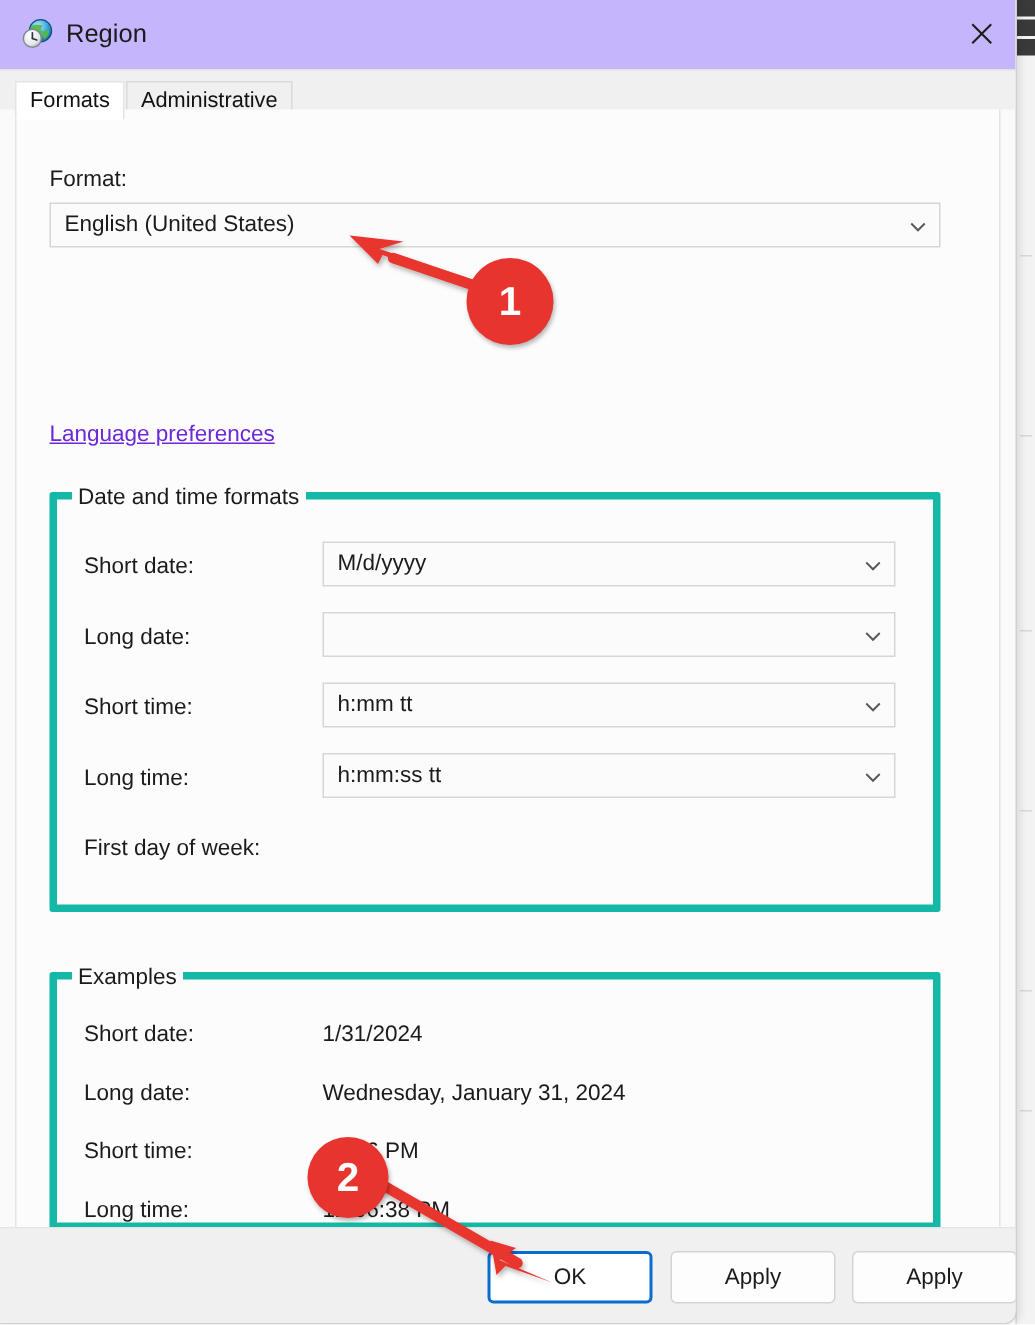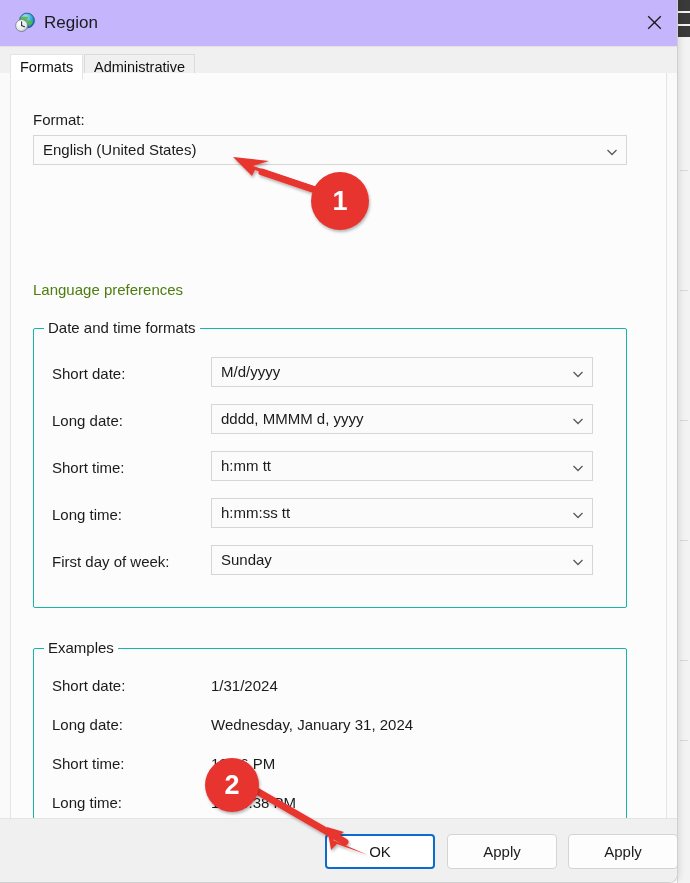--- a/index.html
+++ b/index.html
@@ -159,29 +159,30 @@
     right: 8px; top: 50%;
     transform: translateY(-50%);
     width: 12px; height: 12px;
   }
 
   
   #lang-link {
     position: absolute;
     left: 22px; top: 208px;
     font-size: 15px;
-    color: #4d7c0f;
+    color: #6d28d9;
+    text-decoration: underline;
     cursor: pointer;
     white-space: nowrap;
   }
 
   
   .group {
     position: absolute;
-    border: 1px solid #14b8a6;
+    border: 5px solid #14b8a6;
     border-radius: 2px;
     box-sizing: border-box;
     background: transparent;
   }
   .group > .grp-title {
     position: absolute;
     top: -10px; left: 10px;
     background: #fcfcfc;
     padding: 0 4px;
     font-size: 15px;
@@ -320,21 +321,20 @@
         <span class="val">M/d/yyyy</span>
         <span class="chev">
           <svg width="12" height="12" viewBox="0 0 12 12">
             <polyline points="1.5,4 6,8.5 10.5,4" fill="none" stroke="#5a5a5a" stroke-width="1.3"></polyline>
           </svg>
         </span>
       </div>
 
       <div class="lbl" style="left:18px; top:83px;">Long date:</div>
       <div class="combo" style="left:177px; top:75px; width:382px;">
-        <span class="val">dddd, MMMM d, yyyy</span>
         <span class="chev">
           <svg width="12" height="12" viewBox="0 0 12 12">
             <polyline points="1.5,4 6,8.5 10.5,4" fill="none" stroke="#5a5a5a" stroke-width="1.3"></polyline>
           </svg>
         </span>
       </div>
 
       <div class="lbl" style="left:18px; top:130px;">Short time:</div>
       <div class="combo" style="left:177px; top:122px; width:382px;">
         <span class="val">h:mm tt</span>
@@ -349,28 +349,20 @@
       <div class="combo" style="left:177px; top:169px; width:382px;">
         <span class="val">h:mm:ss tt</span>
         <span class="chev">
           <svg width="12" height="12" viewBox="0 0 12 12">
             <polyline points="1.5,4 6,8.5 10.5,4" fill="none" stroke="#5a5a5a" stroke-width="1.3"></polyline>
           </svg>
         </span>
       </div>
 
       <div class="lbl" style="left:18px; top:224px;">First day of week:</div>
-      <div class="combo" style="left:177px; top:216px; width:382px;">
-        <span class="val">Sunday</span>
-        <span class="chev">
-          <svg width="12" height="12" viewBox="0 0 12 12">
-            <polyline points="1.5,4 6,8.5 10.5,4" fill="none" stroke="#5a5a5a" stroke-width="1.3"></polyline>
-          </svg>
-        </span>
-      </div>
     </div>
 
     <div class="group" style="left:22px; top:575px; width:594px; height:172px;">
       <span class="grp-title">Examples</span>
 
       <div class="lbl" style="left:18px; top:28px;">Short date:</div>
       <div class="lbl" style="left:177px; top:28px;">1/31/2024</div>
 
       <div class="lbl" style="left:18px; top:67px;">Long date:</div>
       <div class="lbl" style="left:177px; top:67px;text-align:center;">Wednesday, January 31, 2024</div>

